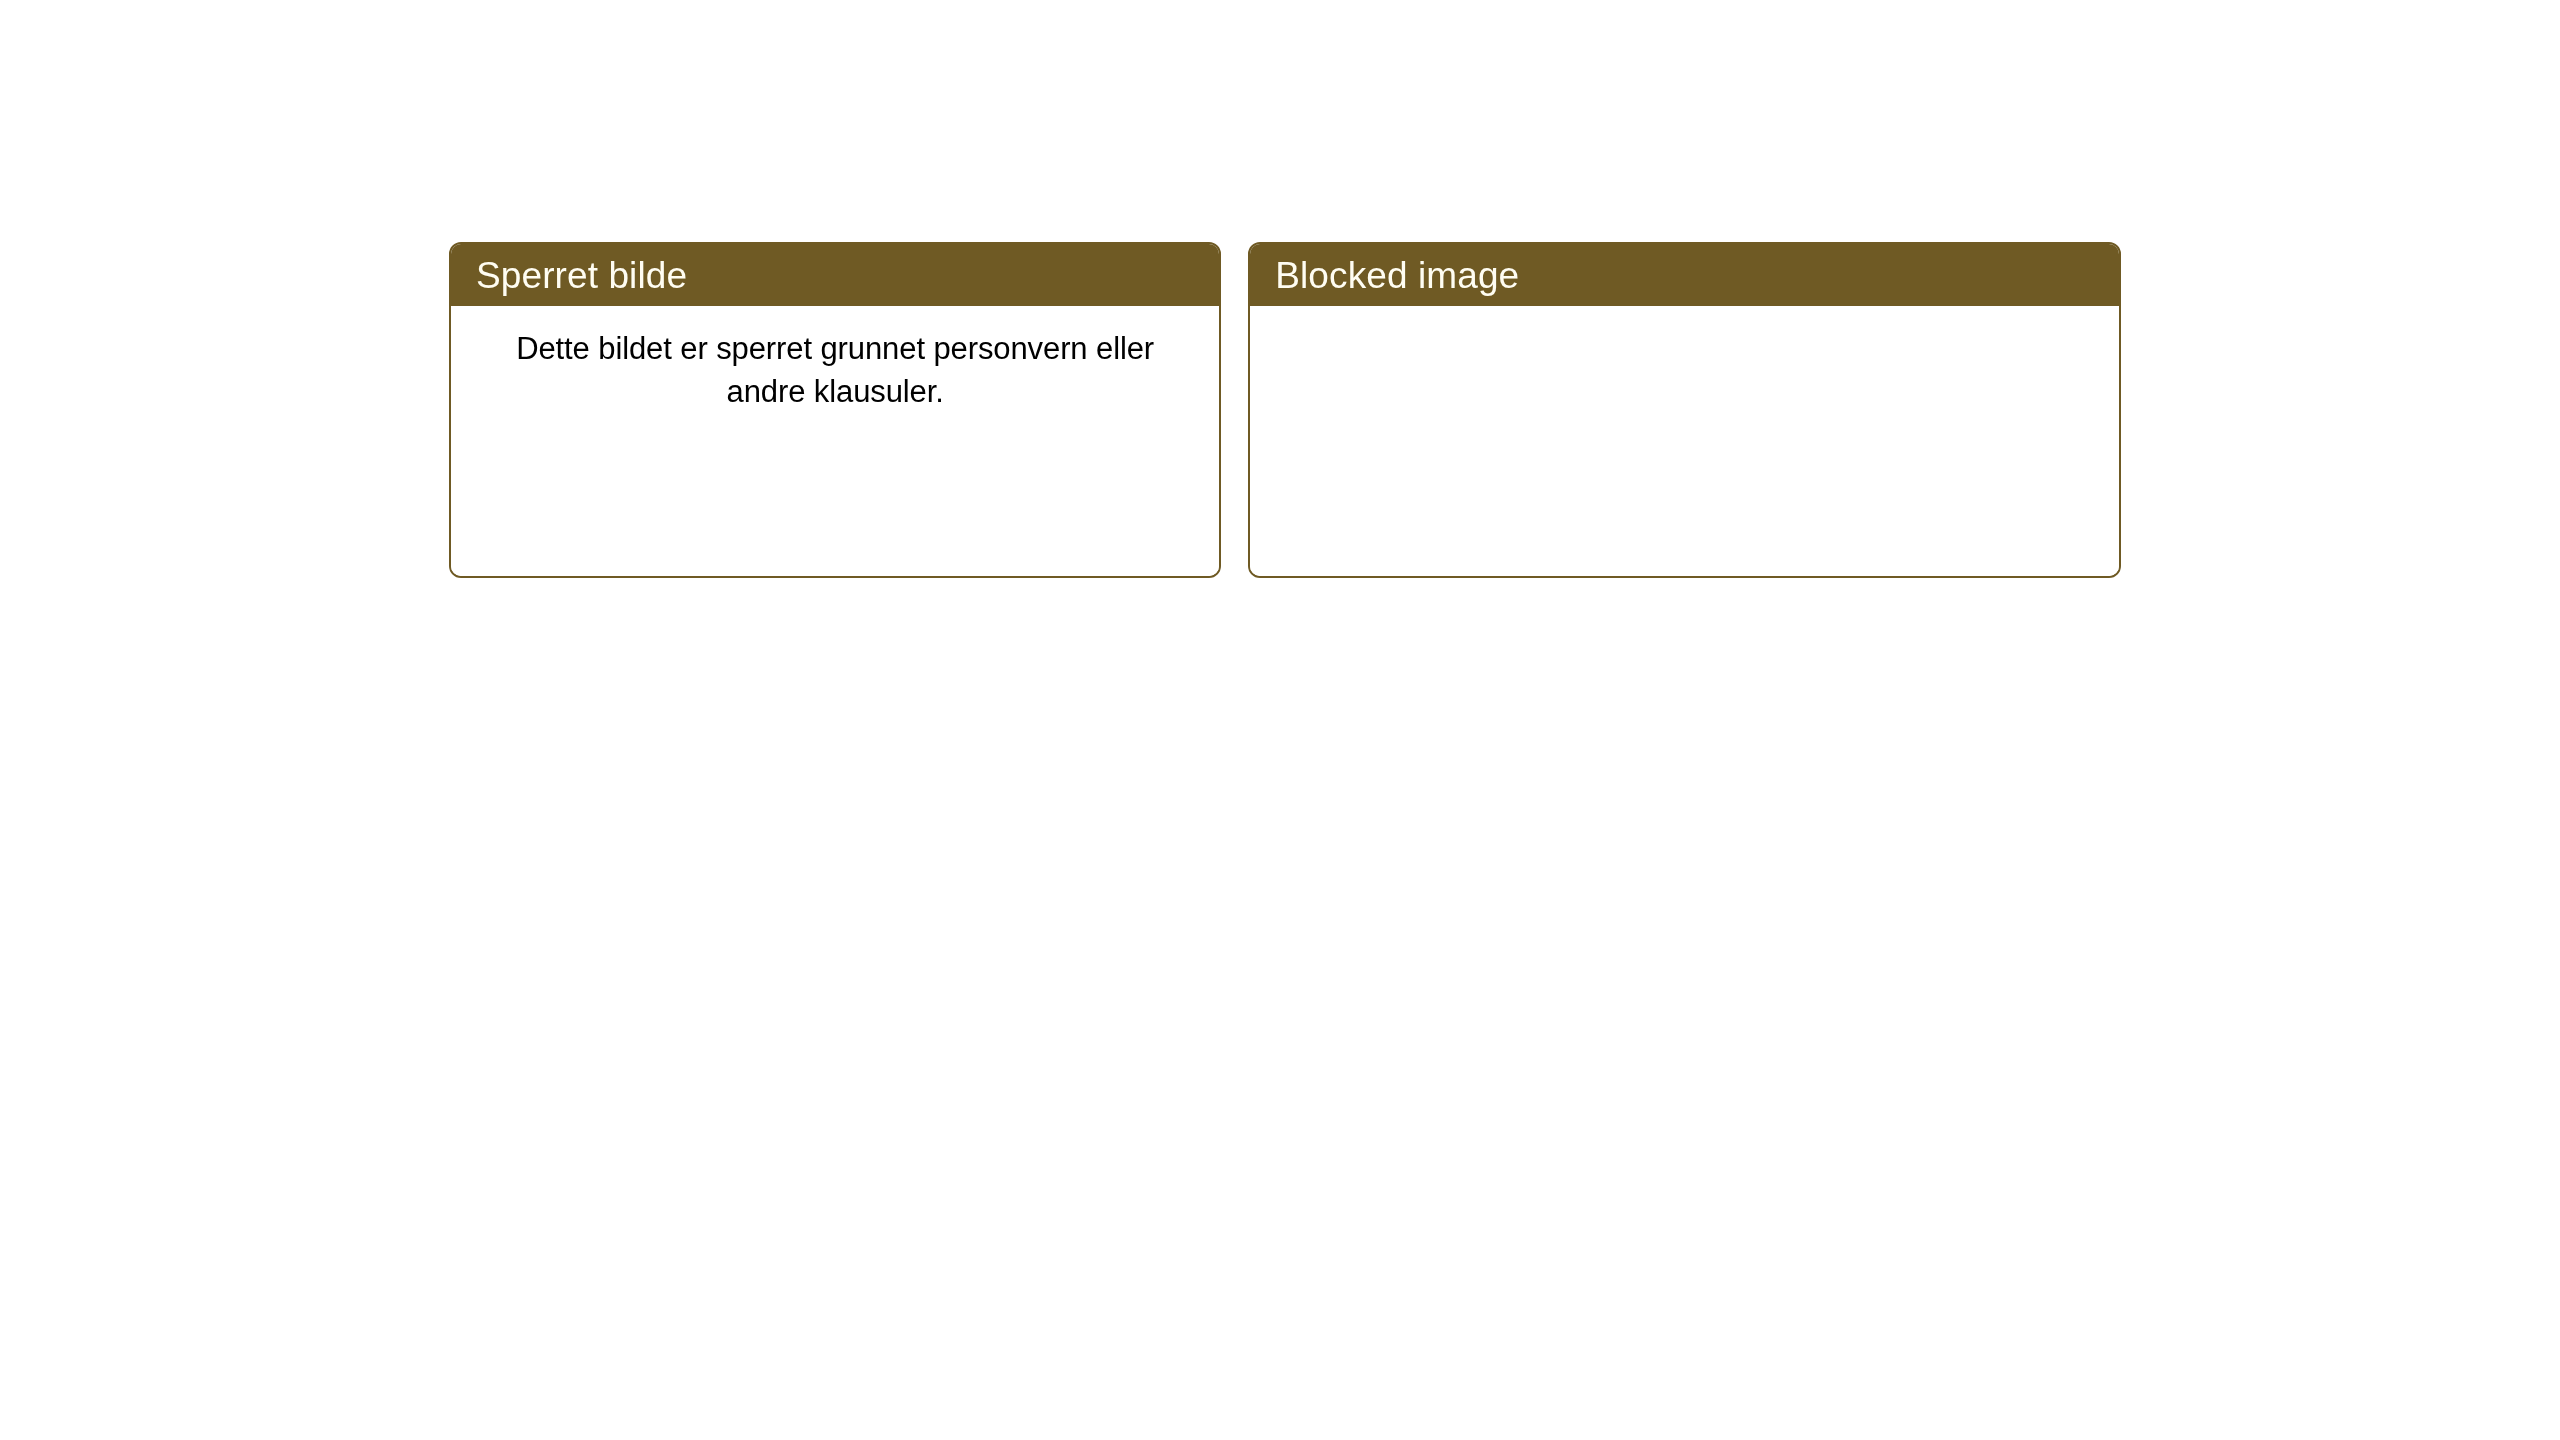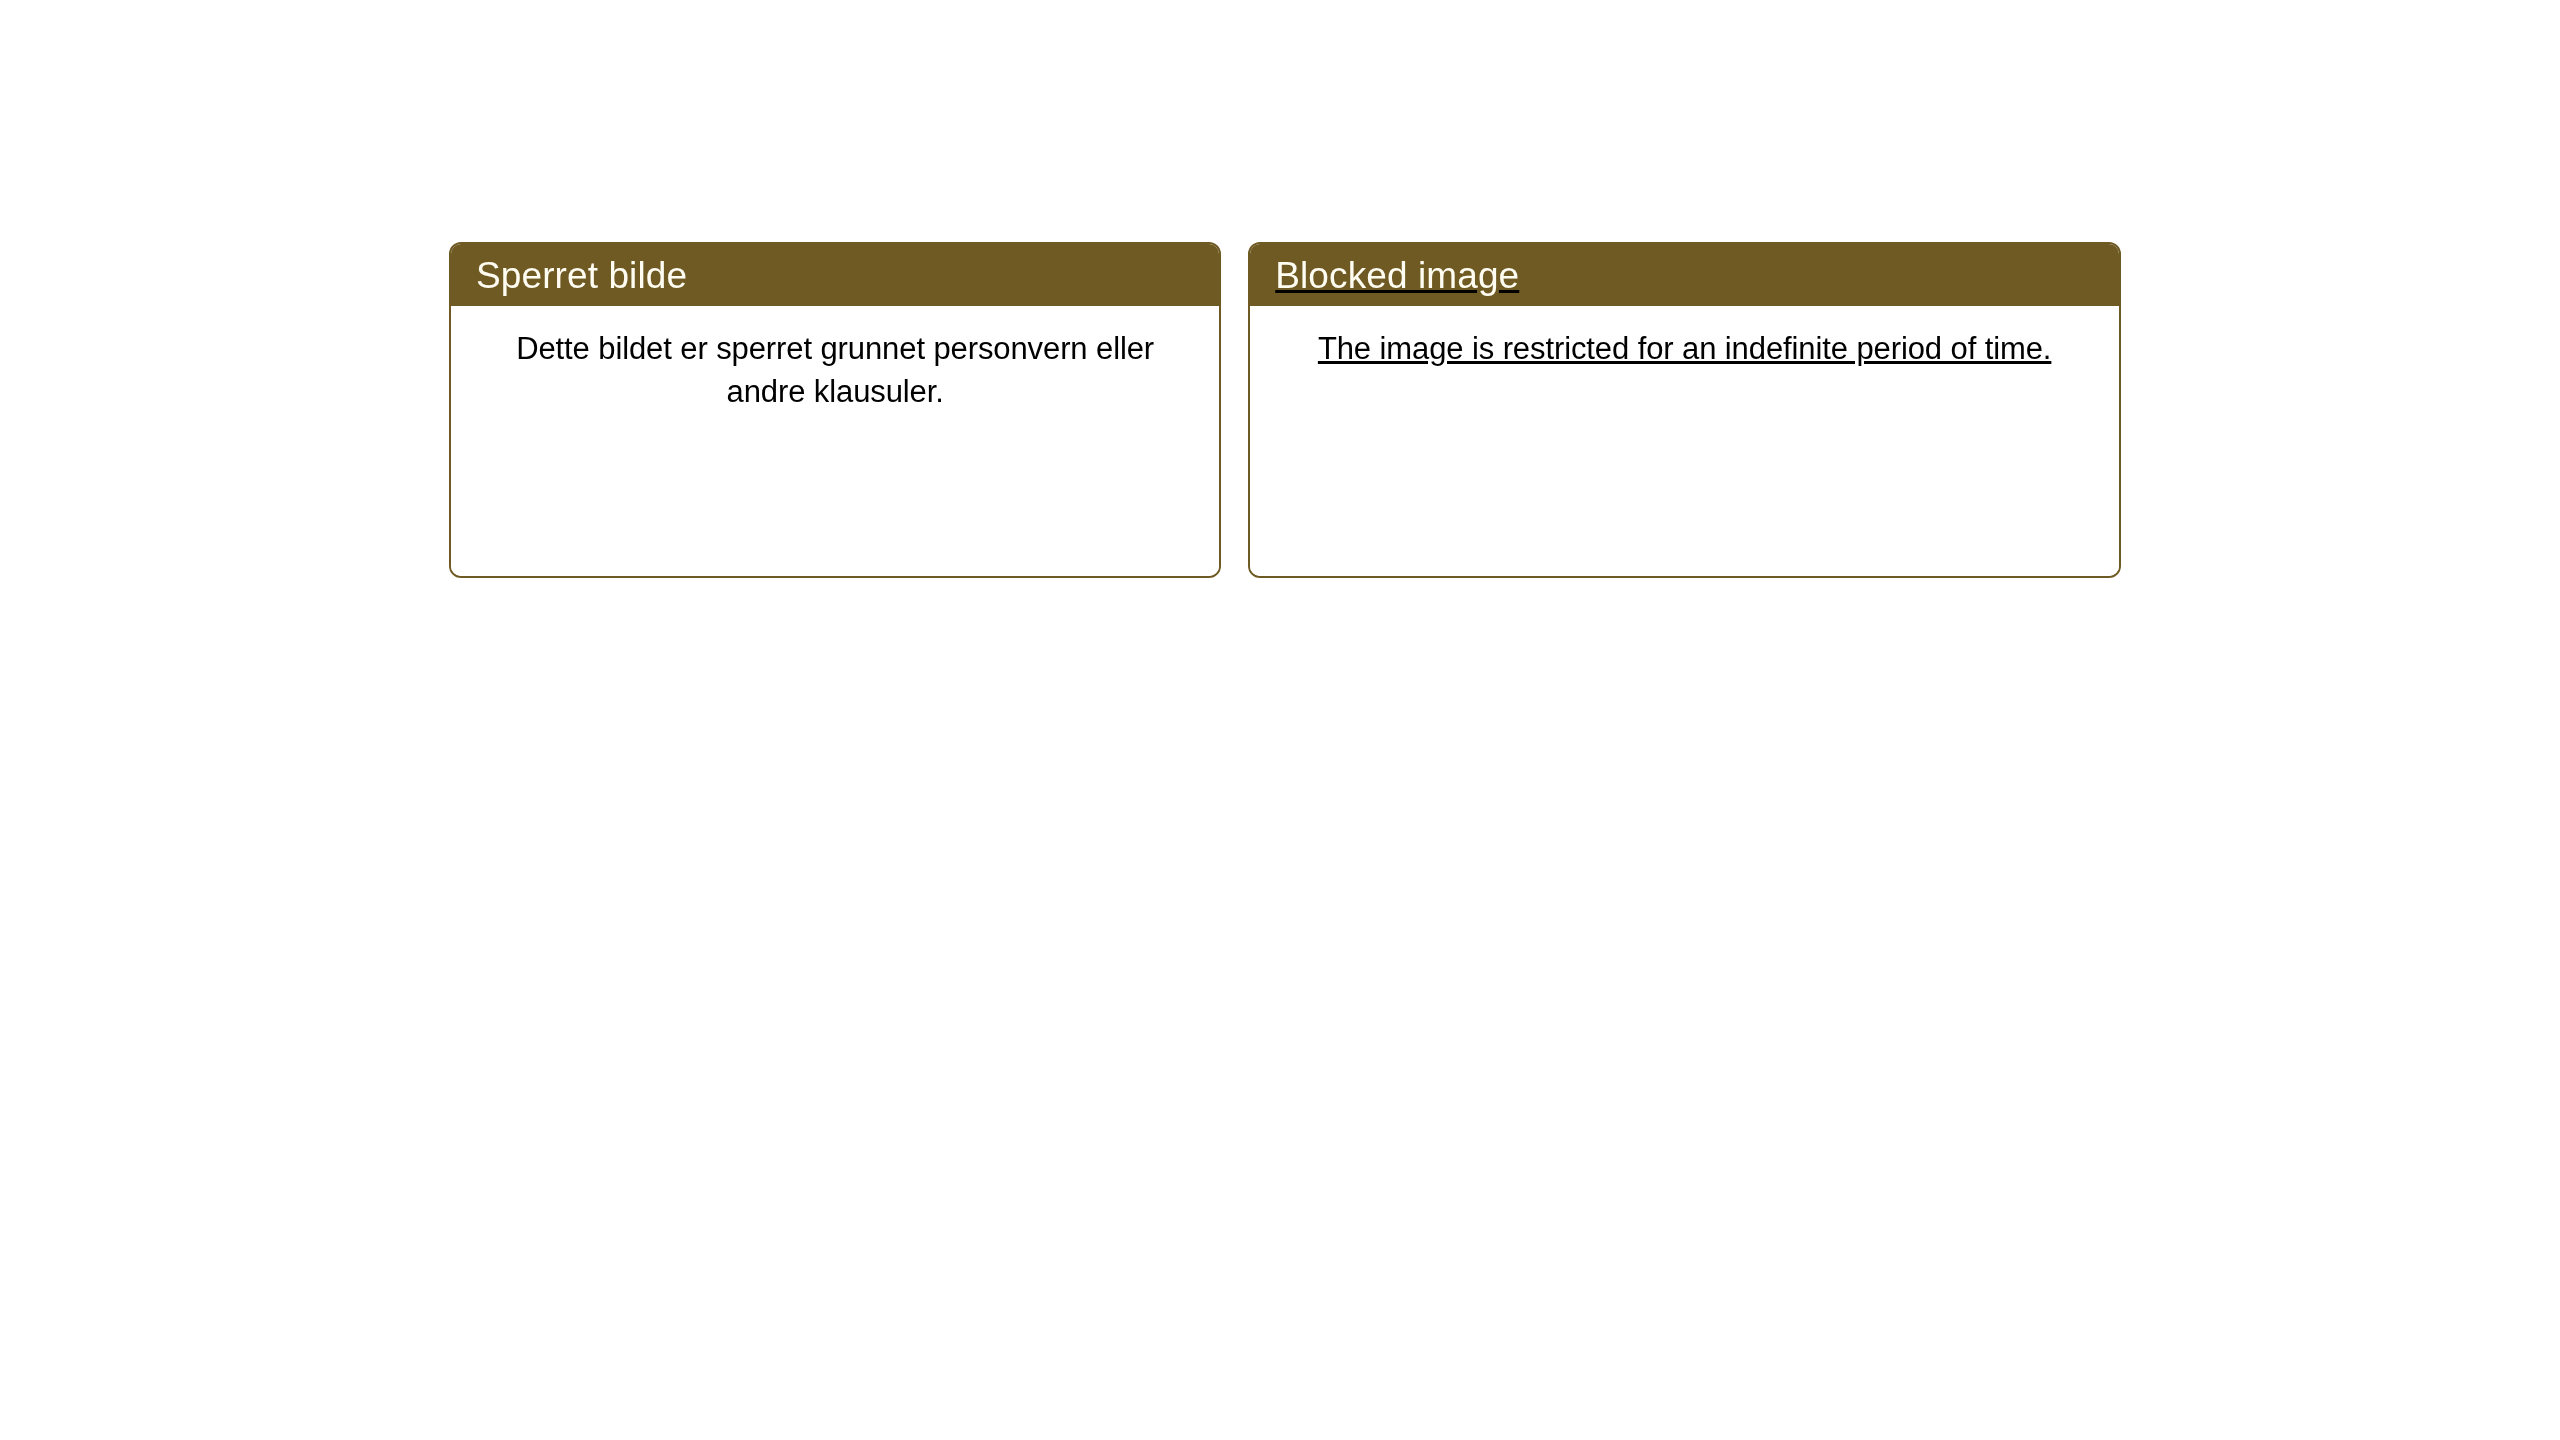--- a/index.html
+++ b/index.html
@@ -38,21 +38,20 @@
     display: flex;
     flex-direction: column;
     align-self: stretch;
   }
 
   .notice-card.card-no {
     width: 807px;
   }
   .notice-card.card-en {
     width: 912px;
-    text-decoration: underline;
   }
 
   .card-header {
     background: #6f5a24;
     color: #fffdf2;
     box-sizing: border-box;
     height: 62px;
     padding: 0 0 0 25px;
     display: flex;
     align-items: center;
@@ -100,17 +99,16 @@
     <div class="card-body">
       <p class="card-paragraph">Dette bildet er sperret grunnet personvern eller andre klausuler.</p>
     </div>
   </section>
 
   <section class="notice-card card-en">
     <div class="card-header">
       <h2 class="card-header-title">Blocked image</h2>
     </div>
     <div class="card-body">
-      <p class="card-paragraph">The image is restricted for an indefinite period of time.</p>
     </div>
   </section>
 
 </div>
 
 </body></html>

